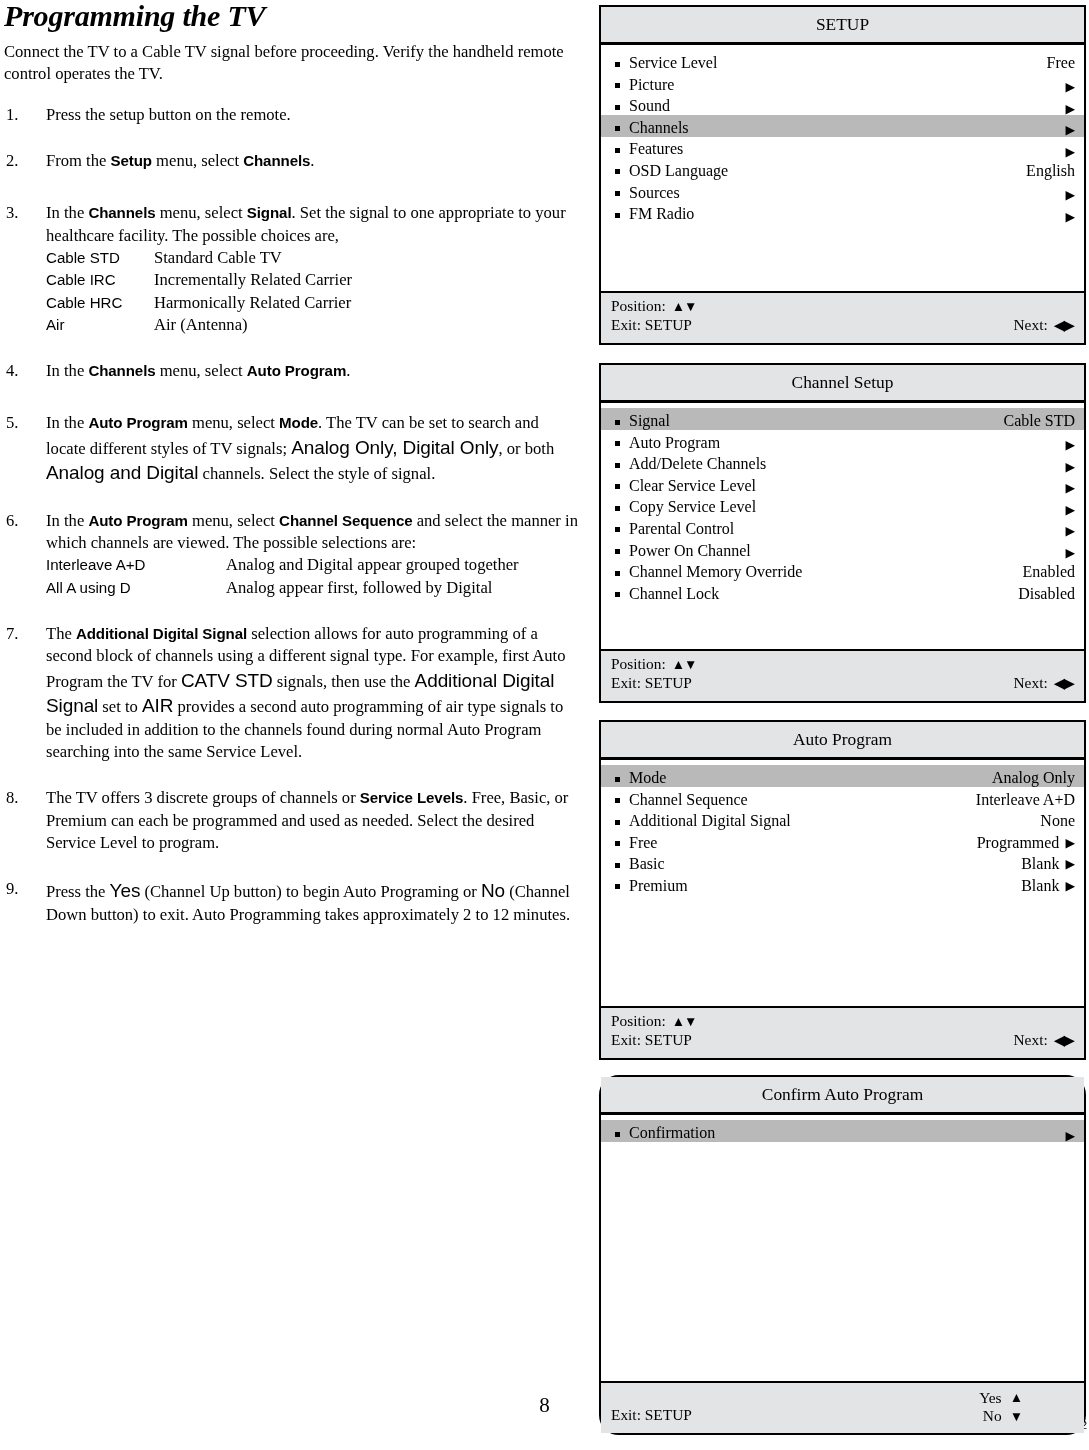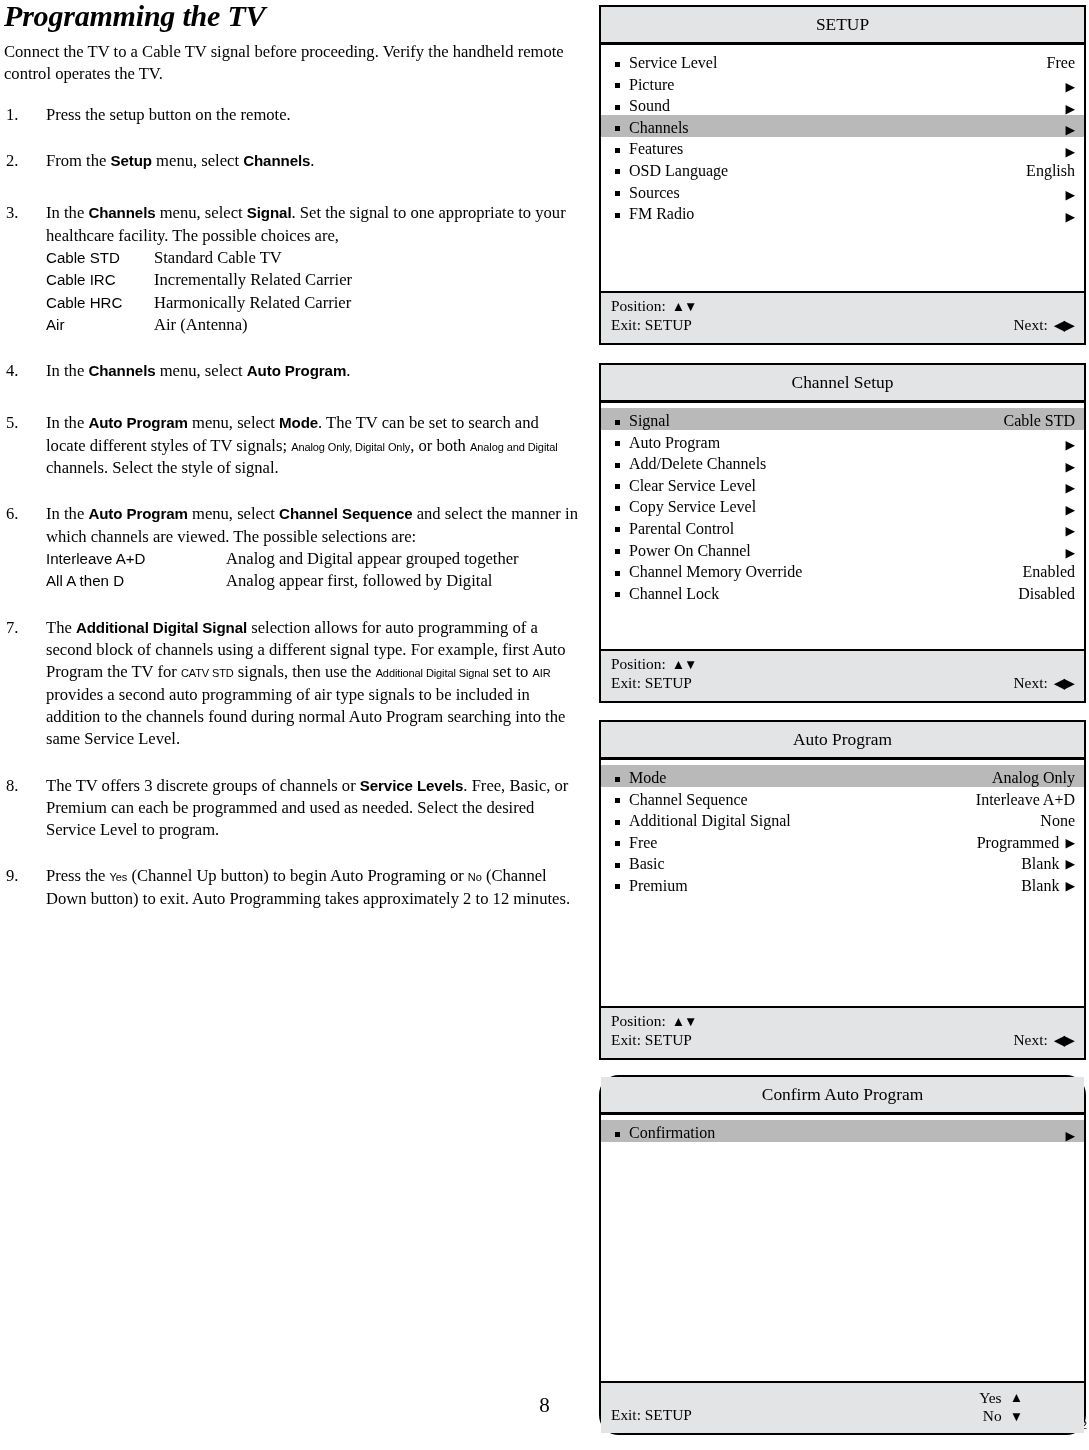--- a/index.html
+++ b/index.html
@@ -52,21 +52,21 @@
   }
   b.sans {
     font-family:"Liberation Sans", sans-serif;
     font-weight:bold;
     font-size:15.1px;
     letter-spacing:-0.1px;
   }
   span.sans {
     font-family:"Liberation Sans", sans-serif;
     font-weight:normal;
-    font-size:11px;
+    font-size:19px;
     letter-spacing:-0.1px;
   }
 
   
   .deflist { margin:0; }
   .defrow { display:flex; align-items:baseline; line-height:1.345; }
   .defrow .dterm {
     font-family:"Liberation Sans", sans-serif;
     font-size:15.1px;
     flex:0 0 auto;
@@ -190,21 +190,21 @@
         <li><span class="num">4.</span><span><span>In the </span><b class="sans">Channels</b><span> menu, select </span><b class="sans">Auto Program</b><span>.</span></span></li>
         <li class="spacer-lg" style="padding: 0px;"></li>
         <li><span class="num">5.</span><span><span>In the </span><b class="sans">Auto Program</b><span> menu, select </span><b class="sans">Mode</b><span>.  The TV can be set to search and locate different styles of TV signals; </span><span class="sans">Analog Only, Digital Only</span><span>, or both </span><span class="sans">Analog and Digital</span><span> channels.  Select the style of signal.</span></span></li>
         <li class="spacer-md" style="padding: 0px;"></li>
         <li><span class="num">6.</span><span><span>In the </span><b class="sans">Auto Program</b><span> menu, select </span><b class="sans">Channel Sequence</b><span> and select the manner in which channels are viewed.  The possible selections are:</span></span><div class="deflist w-seq">
             <div class="defrow">
               <span class="dterm">Interleave A+D</span>
               <span class="ddesc">Analog and Digital appear grouped together</span>
             </div>
             <div class="defrow">
-              <span class="dterm">All A then D</span>
+              <span class="dterm">All A using D</span>
               <span class="ddesc">Analog appear first, followed by Digital</span>
             </div>
           </div></li>
         <li class="spacer-md" style="padding: 0px;"></li>
         <li><span class="num">7.</span><span><span>The </span><b class="sans">Additional Digital Signal</b><span> selection allows for auto programming of a second block of channels using a different signal type.  For example, first Auto Program the TV for </span><span class="sans">CATV STD</span><span> signals, then use the </span><span class="sans">Additional Digital Signal</span><span> set to </span><span class="sans">AIR</span><span> provides a second auto programming of air type signals to be included in addition to the channels found during normal Auto Program searching into the same Service Level.</span></span></li>
         <li class="spacer-md" style="padding: 0px;"></li>
         <li><span class="num">8.</span><span><span>The TV offers 3 discrete groups of channels or </span><b class="sans">Service Levels</b><span>.  Free, Basic, or Premium can each be programmed and used as needed.  Select the desired Service Level to program.</span></span></li>
         <li class="spacer-md" style="padding: 0px;"></li>
         <li><span class="num">9.</span><span><span>Press the </span><span class="sans">Yes</span><span> (Channel Up button) to begin Auto Programing or </span><span class="sans">No</span><span> (Channel Down button) to exit.   Auto Programming takes approximately 2 to 12 minutes.</span></span></li>
       </ol>

